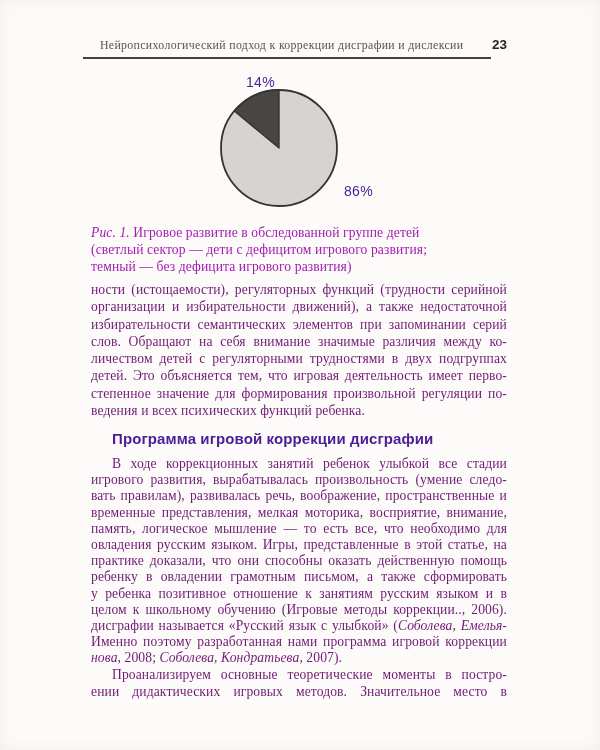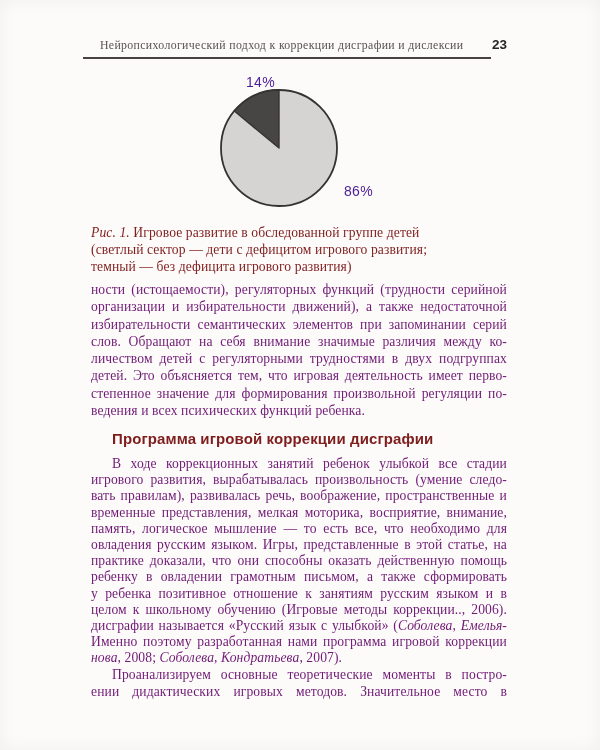--- a/index.html
+++ b/index.html
@@ -34,21 +34,21 @@
   .pie-label{
     position:absolute;
     font-family:"Liberation Sans", sans-serif;
     font-weight:normal;font-size:14px;color:#4c1d95;letter-spacing:0.3px;margin-left:7px;
   }
   .lbl14{left:239px;top:74px;}
   .lbl86{left:337px;top:183px;}
   
   .caption{
     position:absolute;left:91px;top:224px;width:416px;
-    text-align:center;font-size:13.2px;line-height:17px;color:#7f1d1d;
+    text-align:center;font-size:13.2px;line-height:17px;color:#a21caf;
   }
   .caption .line{white-space:nowrap;}
   .it{font-style:italic;}
   
   .para{position:absolute;left:91px;width:416px;color:#701a75;}
   #p1{top:281px;}
   #p2{top:456px;}
   #p3{top:666px;}
   #p1 .line{line-height:17.3px;}
   #p2 .line{line-height:16.2px;}
@@ -57,21 +57,21 @@
     font-size:13.6px;
     white-space:nowrap;overflow:hidden;
     text-align:justify;text-align-last:left;
     letter-spacing:0.1px;
   }
   .line.just{text-align-last:justify;}
   .line.ind{text-indent:21px;}
   .section-heading{
     position:absolute;left:112px;top:430px;margin:0;
     font-family:"Liberation Sans", sans-serif;
-    font-weight:bold;font-size:15px;color:#7f1d1d;letter-spacing:0.1px;
+    font-weight:bold;font-size:15px;color:#4c1d95;letter-spacing:0.1px;
   }
 </style>
 </head>
 <body>
 
 <div class="page">
 
   <div class="header">
     <span class="running-title">Нейропсихологический подход к коррекции дисграфии и дислексии</span>
     <span class="page-num">23</span>

